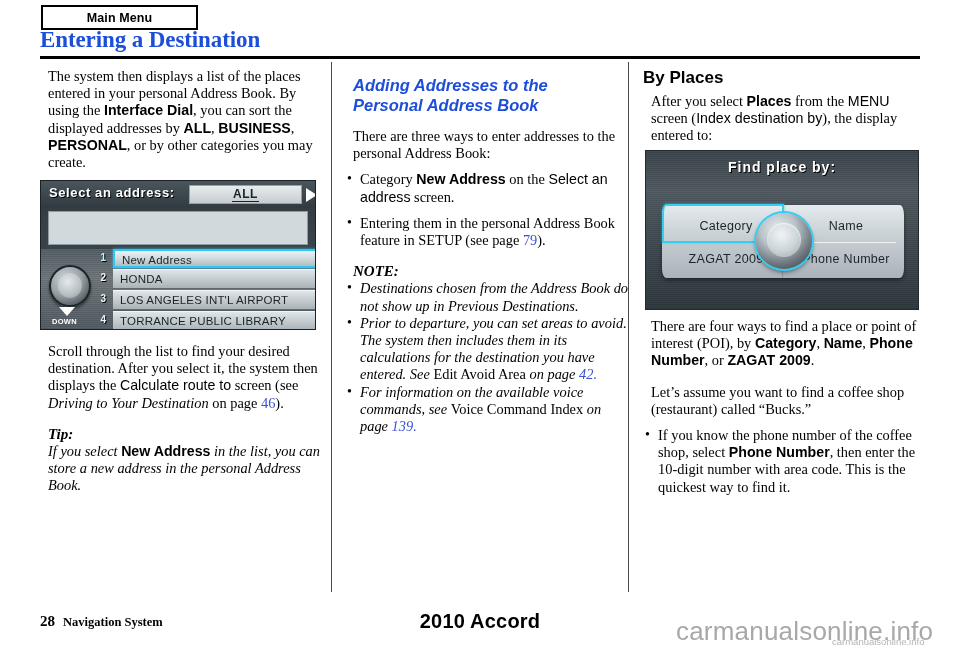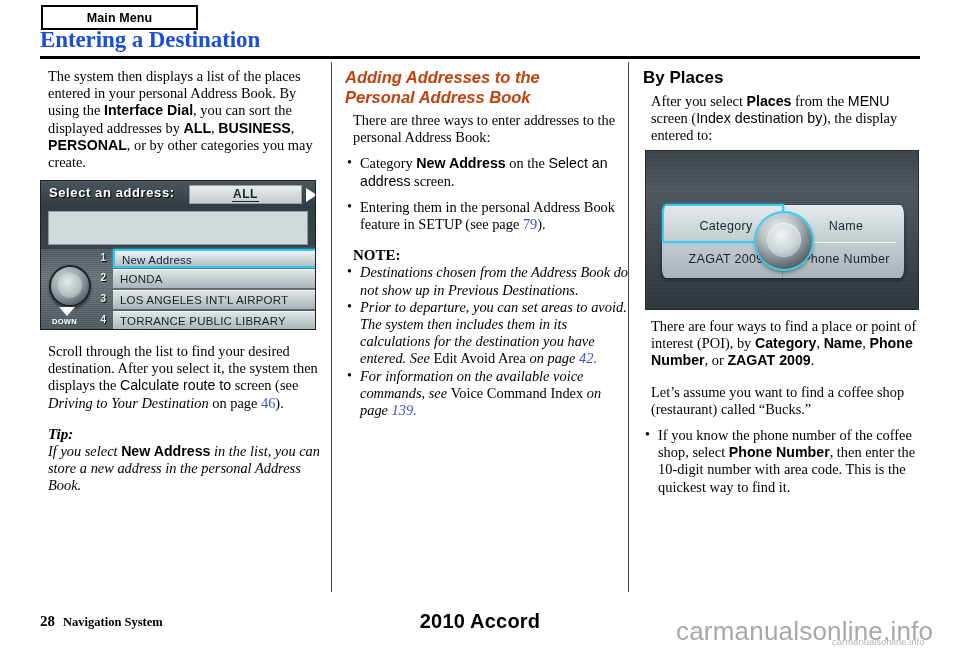--- a/index.html
+++ b/index.html
@@ -72,27 +72,27 @@
   .gap { height: 14px; }
   .gap-sm { height: 9px; }
   .gap-xs { height: 5px; }
 
   b.sans { font-family: "Liberation Sans", sans-serif; font-weight: bold; font-size: 14.2px; }
   span.sans { font-family: "Liberation Sans", sans-serif; font-weight: normal; font-size: 14.2px; }
   .pg { color: #3a52d6; }
   i { font-style: italic; }
 
   h2.sub {
-    margin: 0;
+    margin: 8px;
     font-family: "Liberation Sans", sans-serif;
     font-weight: bold;
     font-style: italic;
     font-size: 16.5px;
     line-height: 19.5px;
-    color: #c2410c;
+    color: #1d4ed8;
   }
   h2.sub2 {
     margin: 0;
     font-family: "Liberation Sans", sans-serif;
     font-weight: bold;
     font-size: 17px;
     line-height: 20px;
     color: #000;
   }
 
@@ -103,21 +103,21 @@
     margin-bottom: 9px;
   }
   ul.bul > li:before {
     content: "\2022";
     position: absolute; left: 2px; top: -1px;
     font-size: 14px;
   }
   ul.tight > li { margin-bottom: 0px; }
   .note-head {
     font-family: "Liberation Serif", serif;
-    font-weight: bold; 
+    font-weight: bold; font-style: italic;
     font-size: 15px;
   }
   .tip-head {
     font-family: "Liberation Serif", serif;
     font-weight: bold; font-style: italic;
     font-size: 15px;
   }
   .ital-blk { font-style: italic; }
 
   
@@ -432,20 +432,21 @@
     </ul>
   </div>
 
   <div class="col col3">
     <h2 class="sub2">By Places</h2>
     <div class="gap-xs"></div>
     <p><span>After you select </span><b class="sans">Places</b><span> from the </span><span class="sans">MENU</span><span> screen (</span><span class="sans">Index destination by</span><span>), the display entered to:</span></p>
   </div>
 
   <div class="nav2">
+    <div class="nav2-title">Find place by:</div>
     <div class="nav2-panel"></div>
     <div class="nav2-vline"></div>
     <div class="nav2-divline"></div>
     <div class="sel-outline"></div>
     <div class="nav2-cell cell-cat">Category</div>
     <div class="nav2-cell cell-name">Name</div>
     <div class="nav2-cell cell-zagat">ZAGAT 2009</div>
     <div class="nav2-cell cell-phone">Phone Number</div>
     <div class="nav2-knob"></div>
   </div>

